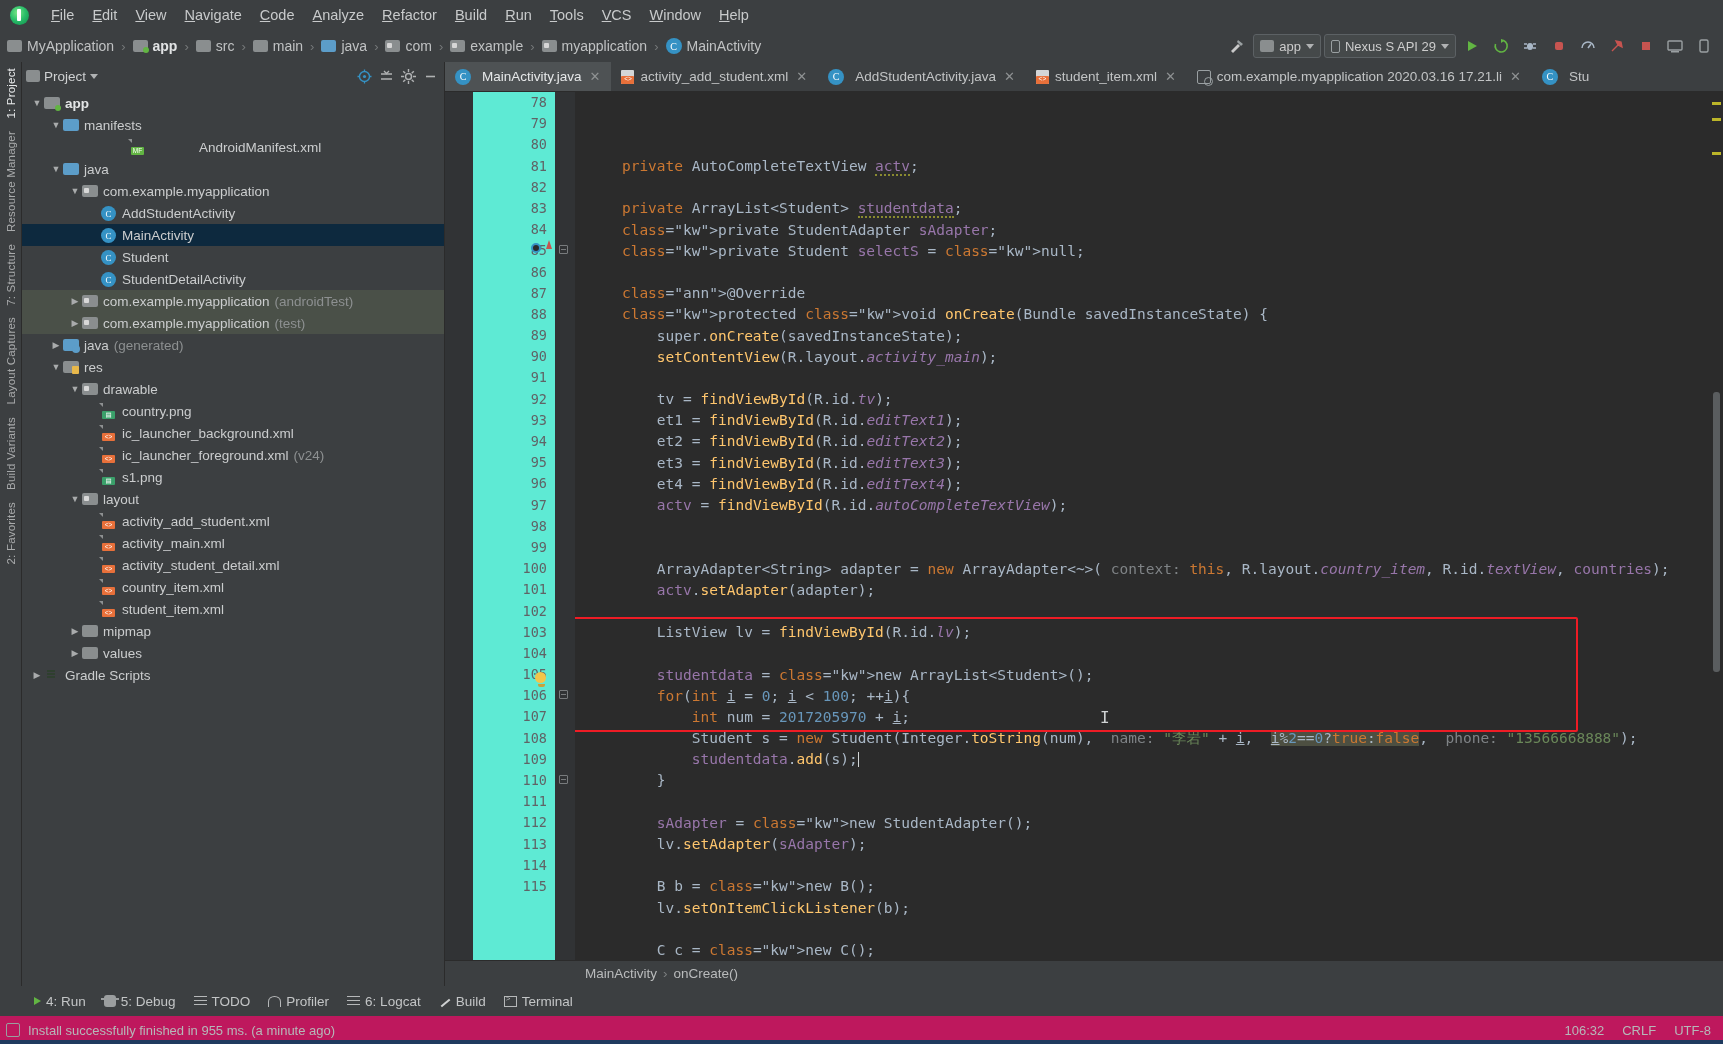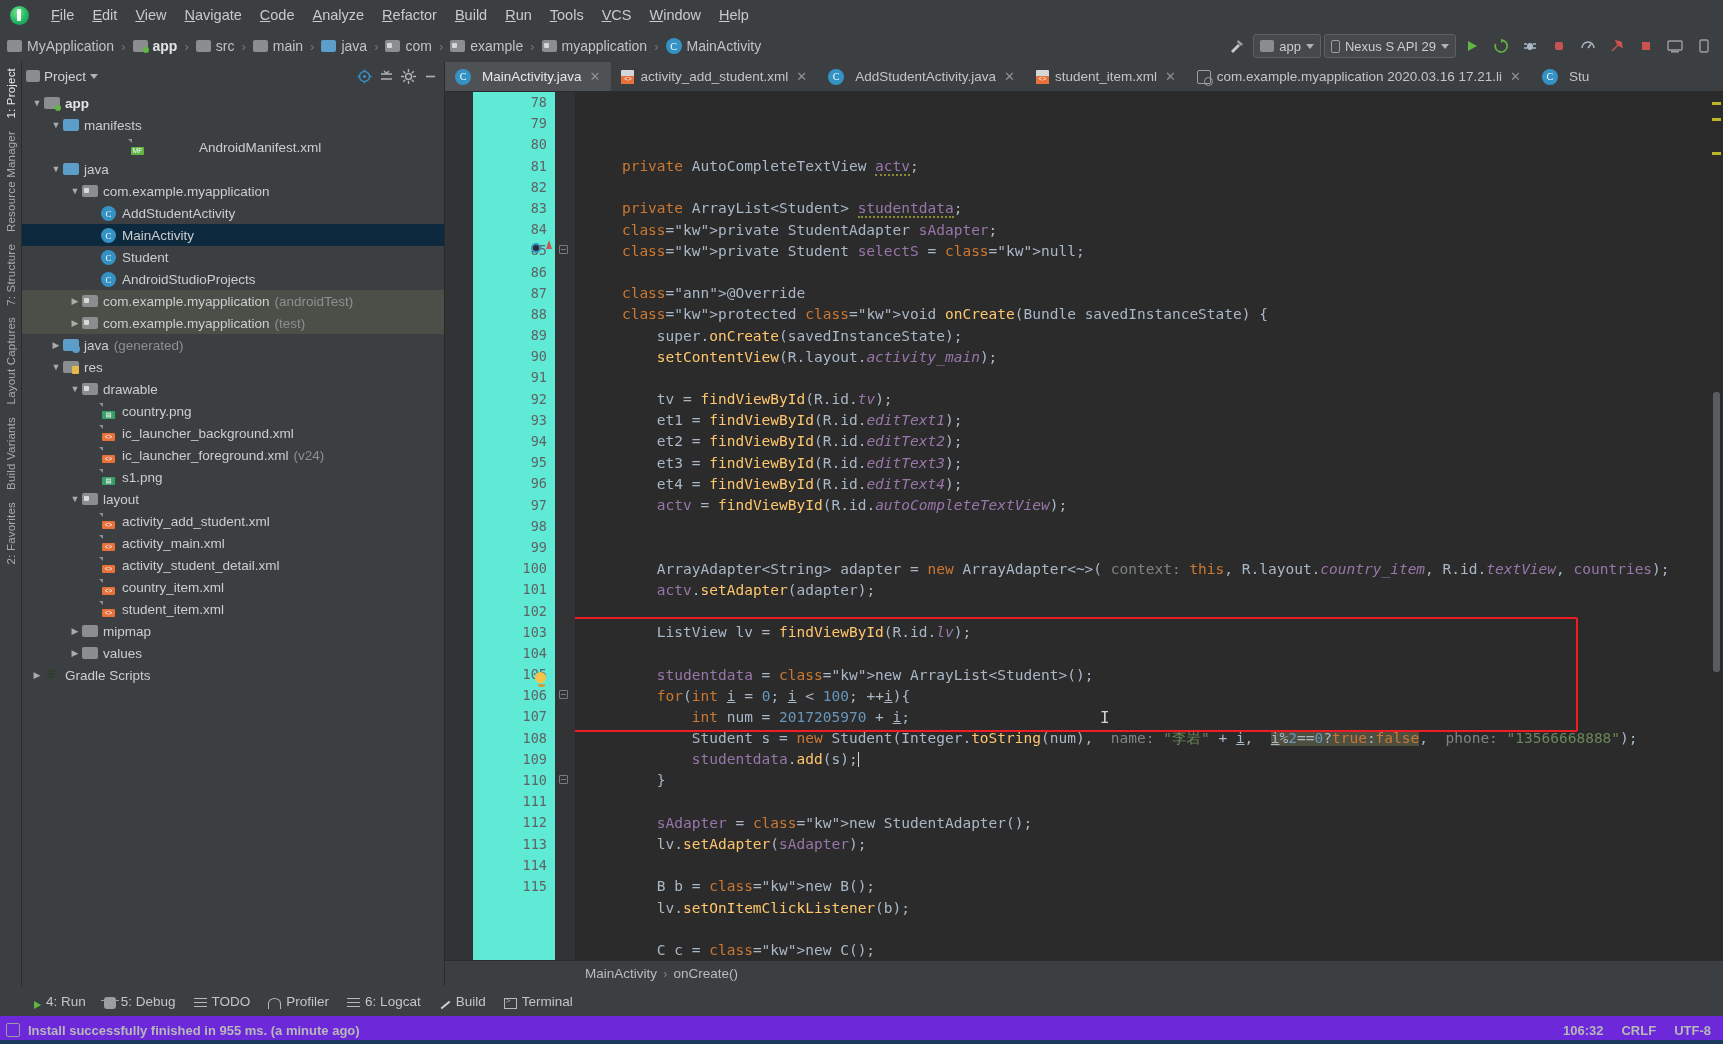--- a/index.html
+++ b/index.html
@@ -224,26 +224,26 @@
     font-size:13.5px; color:#b9bbbc; padding-left:140px; gap:6px; border-top:1px solid #2b2b2b;
   }
   .editor-crumb .sep{ color:#7b7e7f;}
 
   
   .bottombar {
     height:30px; flex:0 0 30px; background:#3c3f41; display:flex; align-items:center;
     padding-left:26px; gap:2px;
   }
   .bb {
-    display:flex;align-items:flex-end;gap:5px;font-size:13.5px;color:#c3c5c6;padding:3px 8px;border-radius:2px;
+    display:flex;align-items:center;gap:5px;font-size:13.5px;color:#c3c5c6;padding:3px 8px;border-radius:2px;
     white-space:nowrap;
   }
   .statusbar{
-    height:28px; flex:0 0 28px; background:#6d28d9; display:flex; align-items:center;
-    padding:0 12px 0 6px; font-size:13px; color:#b6b8b9; gap:8px;font-weight:bold;
+    height:28px; flex:0 0 28px; background:#be185d; display:flex; align-items:center;
+    padding:0 12px 0 6px; font-size:13px; color:#b6b8b9; gap:8px;
   }
   .status-right{ margin-left:auto; display:flex; align-items:center; gap:18px;}
   .sb-ic{ width:14px;height:14px;border:1.5px solid #9b9e9f;border-radius:2px;}
   .blue-edge{ position:absolute; left:0; right:0; bottom:0; height:4px; background:#1f3a5f;}
 
   .tri-right{ width:0;height:0;border-top:4px solid transparent;border-bottom:4px solid transparent;border-left:7px solid #62b543;}
   .bug-ic{ width:12px;height:12px;background:#9b9e9f;border-radius:3px;position:relative;}
   .bug-ic:before{content:"";position:absolute;left:-3px;top:3px;width:18px;height:1.5px;background:#9b9e9f;}
   .list-ic{ width:13px;height:11px;position:relative;}
   .list-ic:before{content:"";position:absolute;left:0;top:0;width:13px;height:1.5px;background:#b6b8b9;box-shadow:0 4px 0 #b6b8b9,0 8px 0 #b6b8b9;}
@@ -494,21 +494,21 @@
             <span class="ic">
               <span class="ic-cls">C</span>
             </span>
             <span class="nm">Student</span>
           </div>
           <div class="row" style="padding-left: 65px;">
             <span class="arrow">&nbsp;</span>
             <span class="ic">
               <span class="ic-cls">C</span>
             </span>
-            <span class="nm">AndroidStudioProjects</span>
+            <span class="nm">StudentDetailActivity</span>
           </div>
           <div class="row grp" style="padding-left: 46px;">
             <span class="arrow">▶</span>
             <span class="ic">
               <span class="ic-pkg" style="display:block;"></span>
             </span>
             <span class="nm">com.example.myapplication</span>
             <span class="dim">(androidTest)</span>
           </div>
           <div class="row grp" style="padding-left: 46px;">

